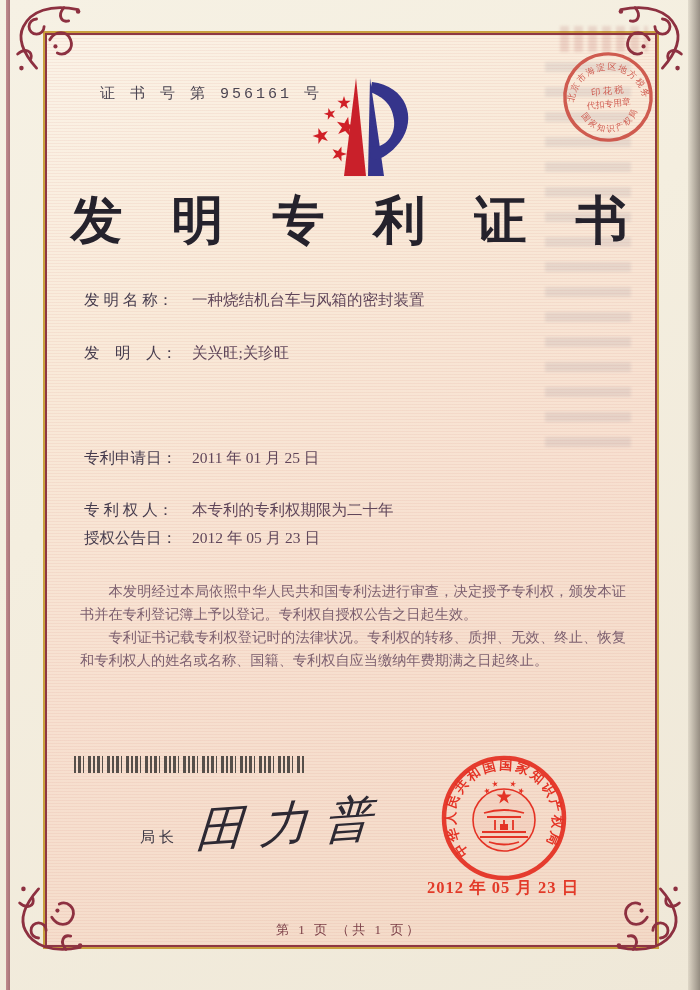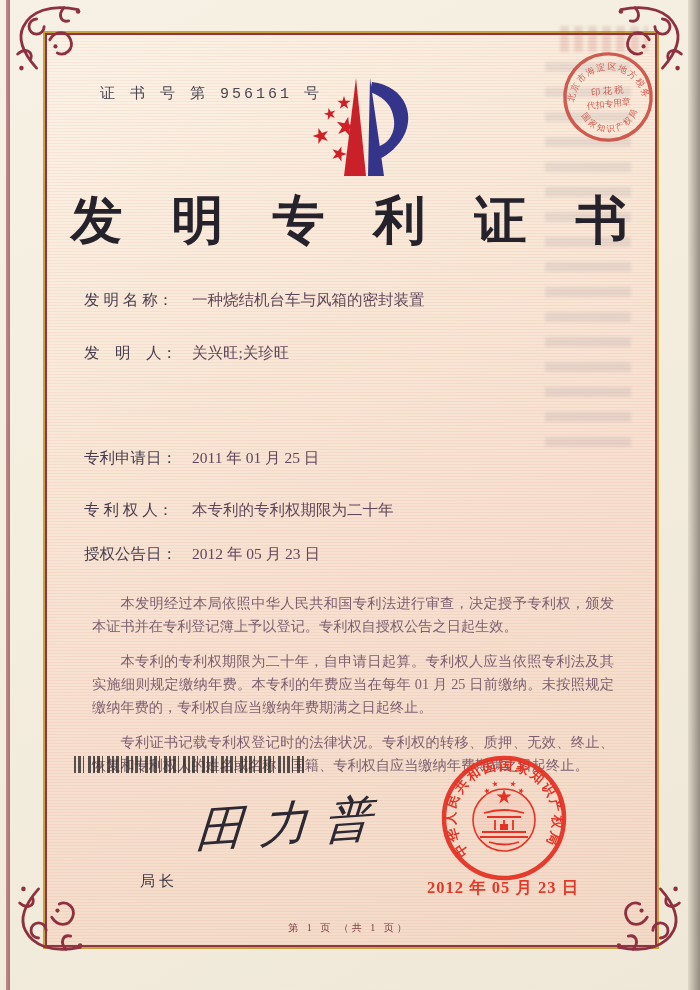--- a/index.html
+++ b/index.html
@@ -30,42 +30,42 @@
   .cert-no{position:absolute;left:100px;top:84px;font-size:15px;letter-spacing:3px;color:#4b4552;font-family:Liberation Mono, monospace;}
   .logo{position:absolute;left:288px;top:74px;width:130px;height:114px;}
   .tax-stamp{position:absolute;left:559px;top:48px;width:98px;height:98px;transform:rotate(-6deg);opacity:.92;}
   .title{
     position:absolute;left:45px;top:186px;width:608px;text-align:center;
     font-size:52px;font-weight:bold;color:#25222c;letter-spacing:18px;text-indent:18px;
   }
   .field-row{position:absolute;left:84px;width:540px;font-size:15.5px;white-space:nowrap;}
   .field-label{display:inline-block;width:96px;color:#453b4d;white-space:nowrap;}
   .field-value{margin-left:12px;color:#60465a;}
-  .fr1{top:290px;} .fr2{top:343px;} .fr3{top:395px;} .fr4{top:448px;} .fr5{top:500px;} .fr6{top:544px;}
+  .fr1{top:290px;} .fr2{top:343px;} .fr3{top:395px;} .fr4{top:448px;} .fr5{top:500px;} .fr6{top:528px;}
   .body-text{
     position:absolute;left:80px;top:580px;width:546px;
     font-size:14.2px;line-height:1.62;color:#7c5f6f;text-align:justify;
   }
-  .body-text p{margin:12px;text-indent:2em;}
+  .body-text p{margin:0;text-indent:2em;}
   .barcode{
     position:absolute;left:74px;top:756px;width:230px;height:17px;opacity:.8;
     background:repeating-linear-gradient(90deg,
       #2e2c2a 0 2px,transparent 2px 4px,
       #2e2c2a 4px 7px,transparent 7px 9px,
       #2e2c2a 9px 10px,transparent 10px 14px,
       #2e2c2a 14px 17px,transparent 17px 19px);
   }
-  .director-title{position:absolute;left:140px;top:828px;font-size:15px;color:#3c3744;letter-spacing:4px;margin-top:44px;}
+  .director-title{position:absolute;left:140px;top:828px;font-size:15px;color:#3c3744;letter-spacing:4px;}
   .signature{
     position:absolute;left:196px;top:792px;font-size:48px;color:#2d2933;
     letter-spacing:16px;transform:rotate(-4deg) skewX(-8deg);font-style:italic;
   }
   .seal{position:absolute;left:436px;top:750px;width:136px;height:136px;}
   .seal-date{position:absolute;left:427px;top:877px;font-size:16.5px;font-weight:bold;color:#e23a28;letter-spacing:1px;z-index:3;}
-  .footer{position:absolute;left:45px;top:921px;width:608px;text-align:center;font-size:10px;color:#7c4048;letter-spacing:3px;}
+  .footer{position:absolute;left:45px;top:921px;width:608px;text-align:center;font-size:13px;color:#7c4048;letter-spacing:3px;}
   
   .ghost-col{position:absolute;left:545px;top:62px;width:86px;height:400px;opacity:.10;filter:blur(1.5px);
     background:repeating-linear-gradient(180deg,#5a5a78 0 10px,transparent 10px 25px);}
   .ghost-top{position:absolute;left:560px;top:26px;width:88px;height:26px;opacity:.14;filter:blur(1.5px);
     background:repeating-linear-gradient(90deg,#a03a3a 0 9px,transparent 9px 14px);}
 </style>
 </head>
 <body>
 
 <svg width="0" height="0" style="position:absolute" aria-hidden="true">
@@ -153,21 +153,20 @@
   </div>
   <div class="field-row fr5">
     <span class="field-label">专 利 权 人：</span><span class="field-value">本专利的专利权期限为二十年</span>
   </div>
   <div class="field-row fr6">
     <span class="field-label">授权公告日：</span><span class="field-value">2012 年 05 月 23 日</span>
   </div>
 
   <div class="body-text">
     <p>本发明经过本局依照中华人民共和国专利法进行审查，决定授予专利权，颁发本证书并在专利登记簿上予以登记。专利权自授权公告之日起生效。</p>
-    <p>本专利的专利权期限为二十年，自申请日起算。专利权人应当依照专利法及其实施细则规定缴纳年费。本专利的年费应当在每年 01 月 25 日前缴纳。未按照规定缴纳年费的，专利权自应当缴纳年费期满之日起终止。</p>
     <p>专利证书记载专利权登记时的法律状况。专利权的转移、质押、无效、终止、恢复和专利权人的姓名或名称、国籍、专利权自应当缴纳年费期满之日起终止。</p>
   </div>
 
   <div class="barcode"></div>
 
   <div class="director-title">局长</div>
   <div class="signature">田力普</div>
 
   <svg class="seal" viewBox="0 0 136 136">
     <defs>

